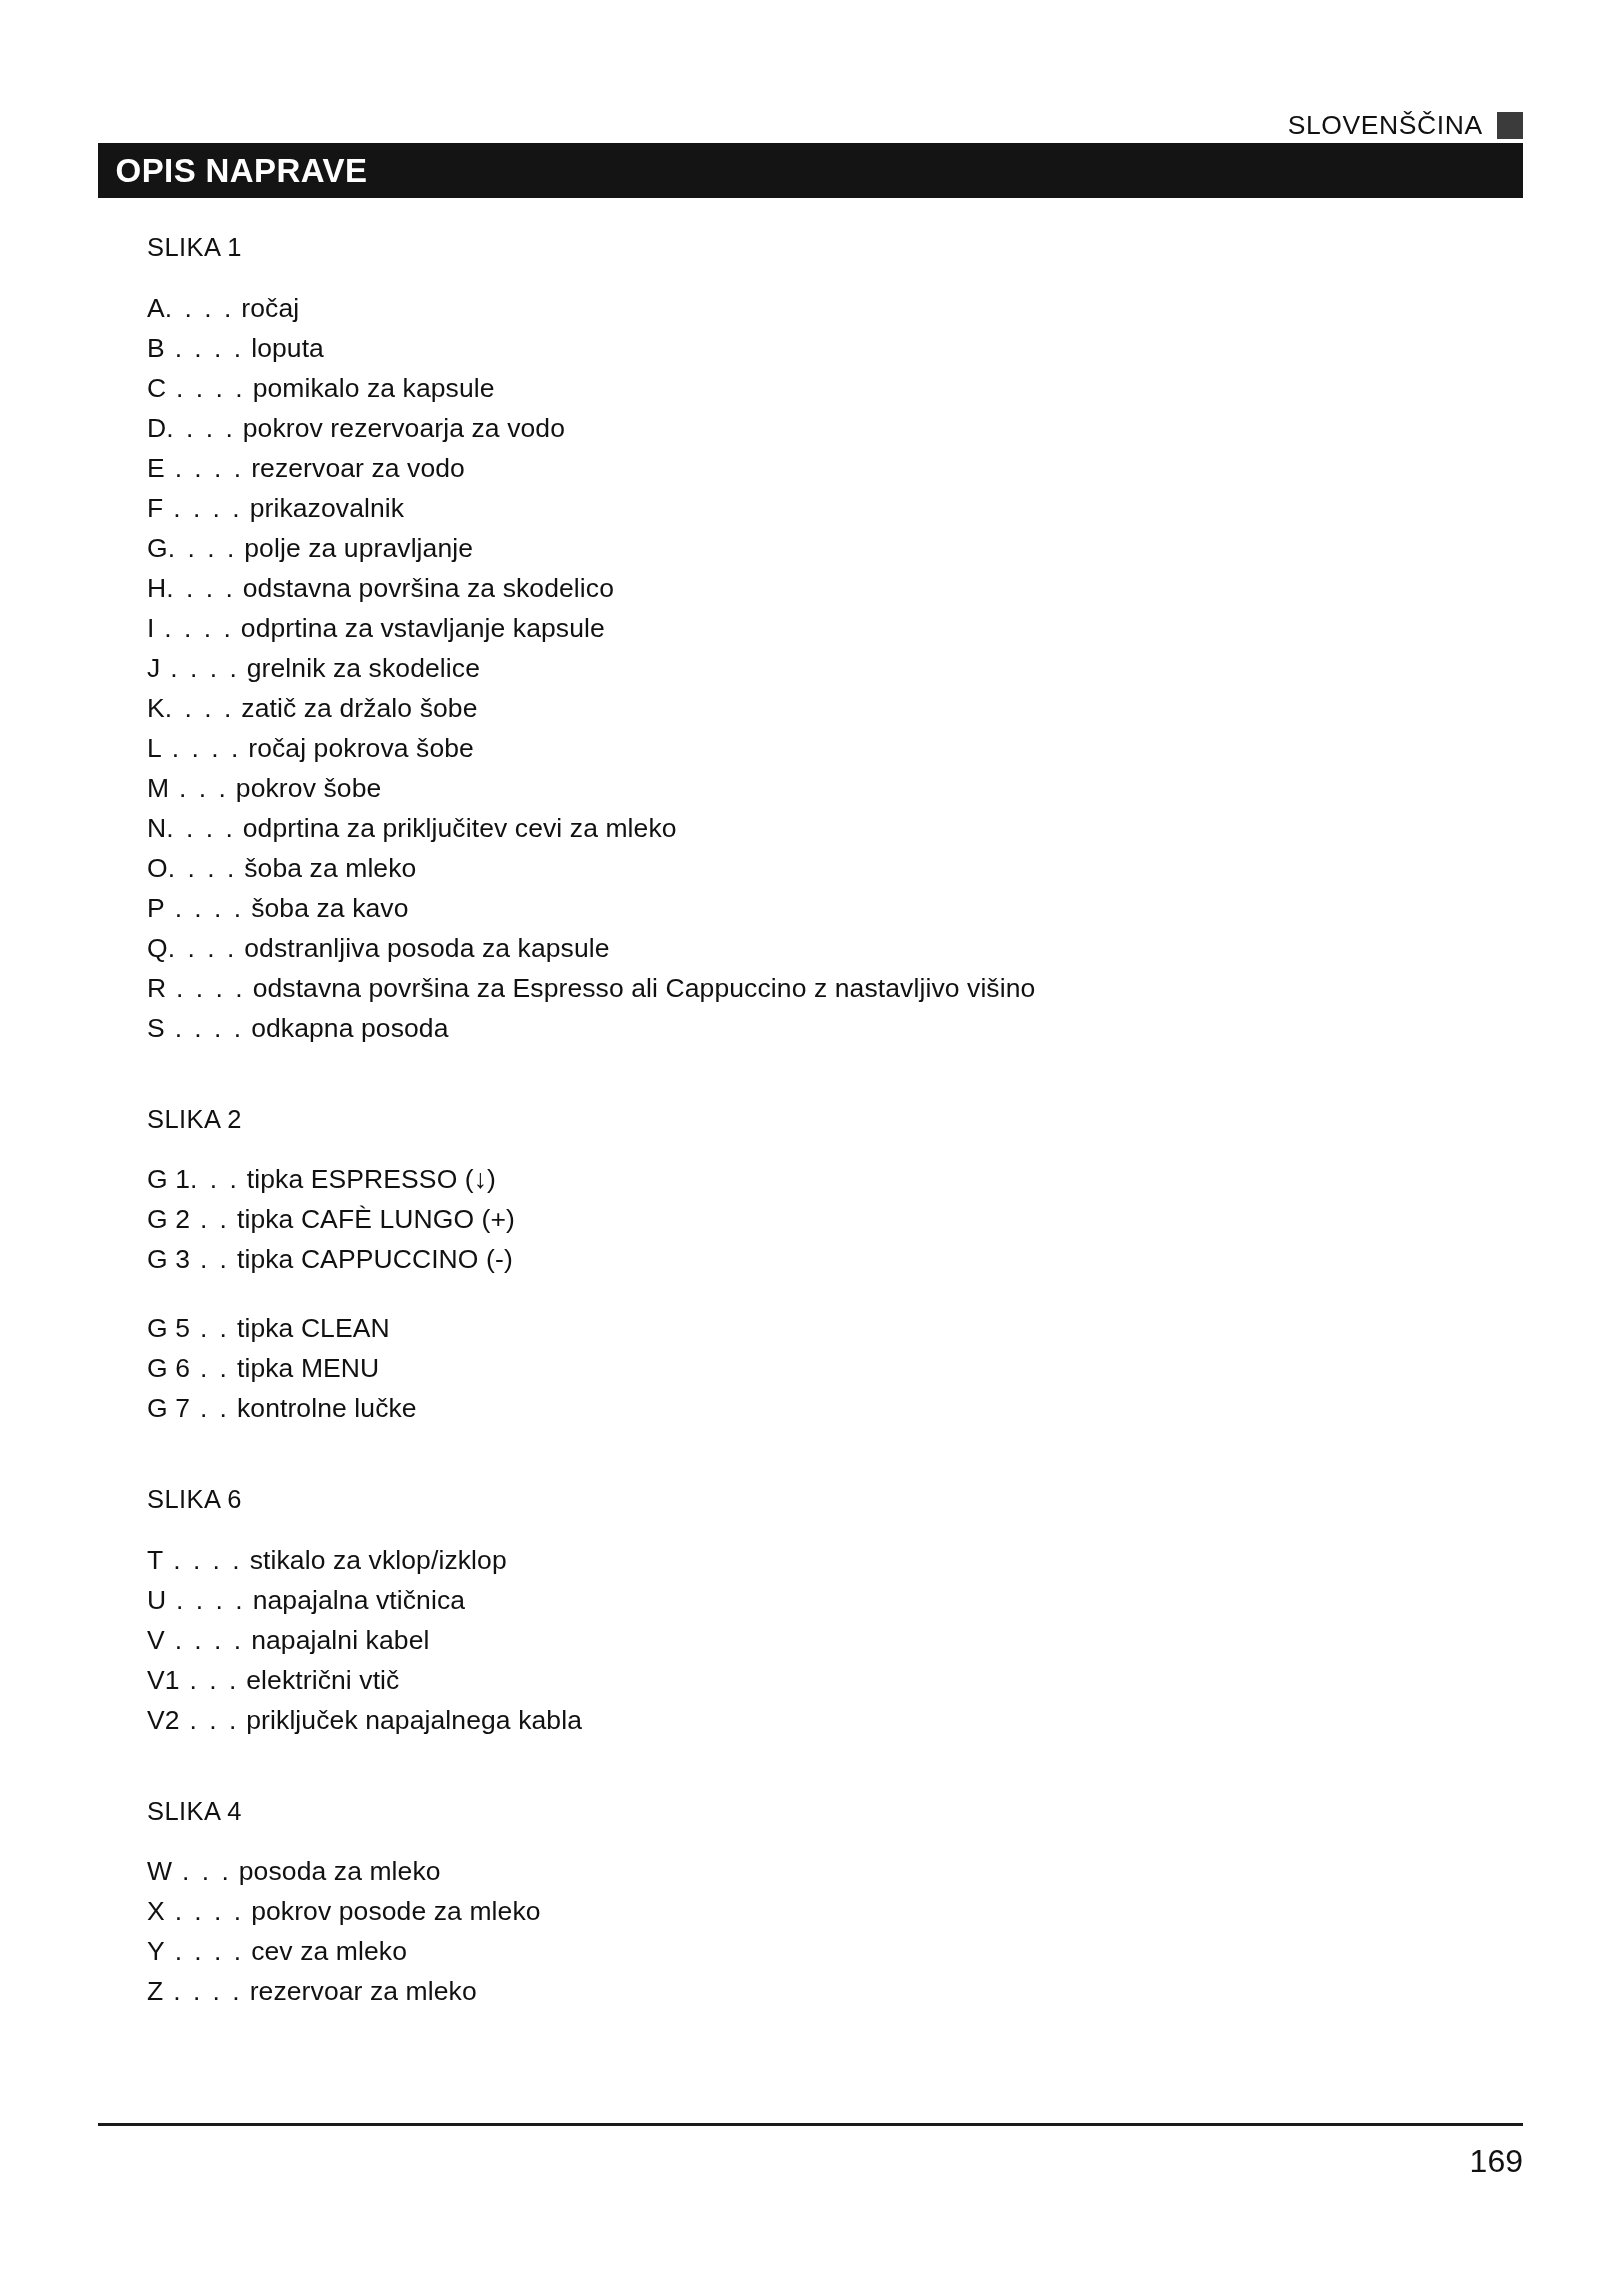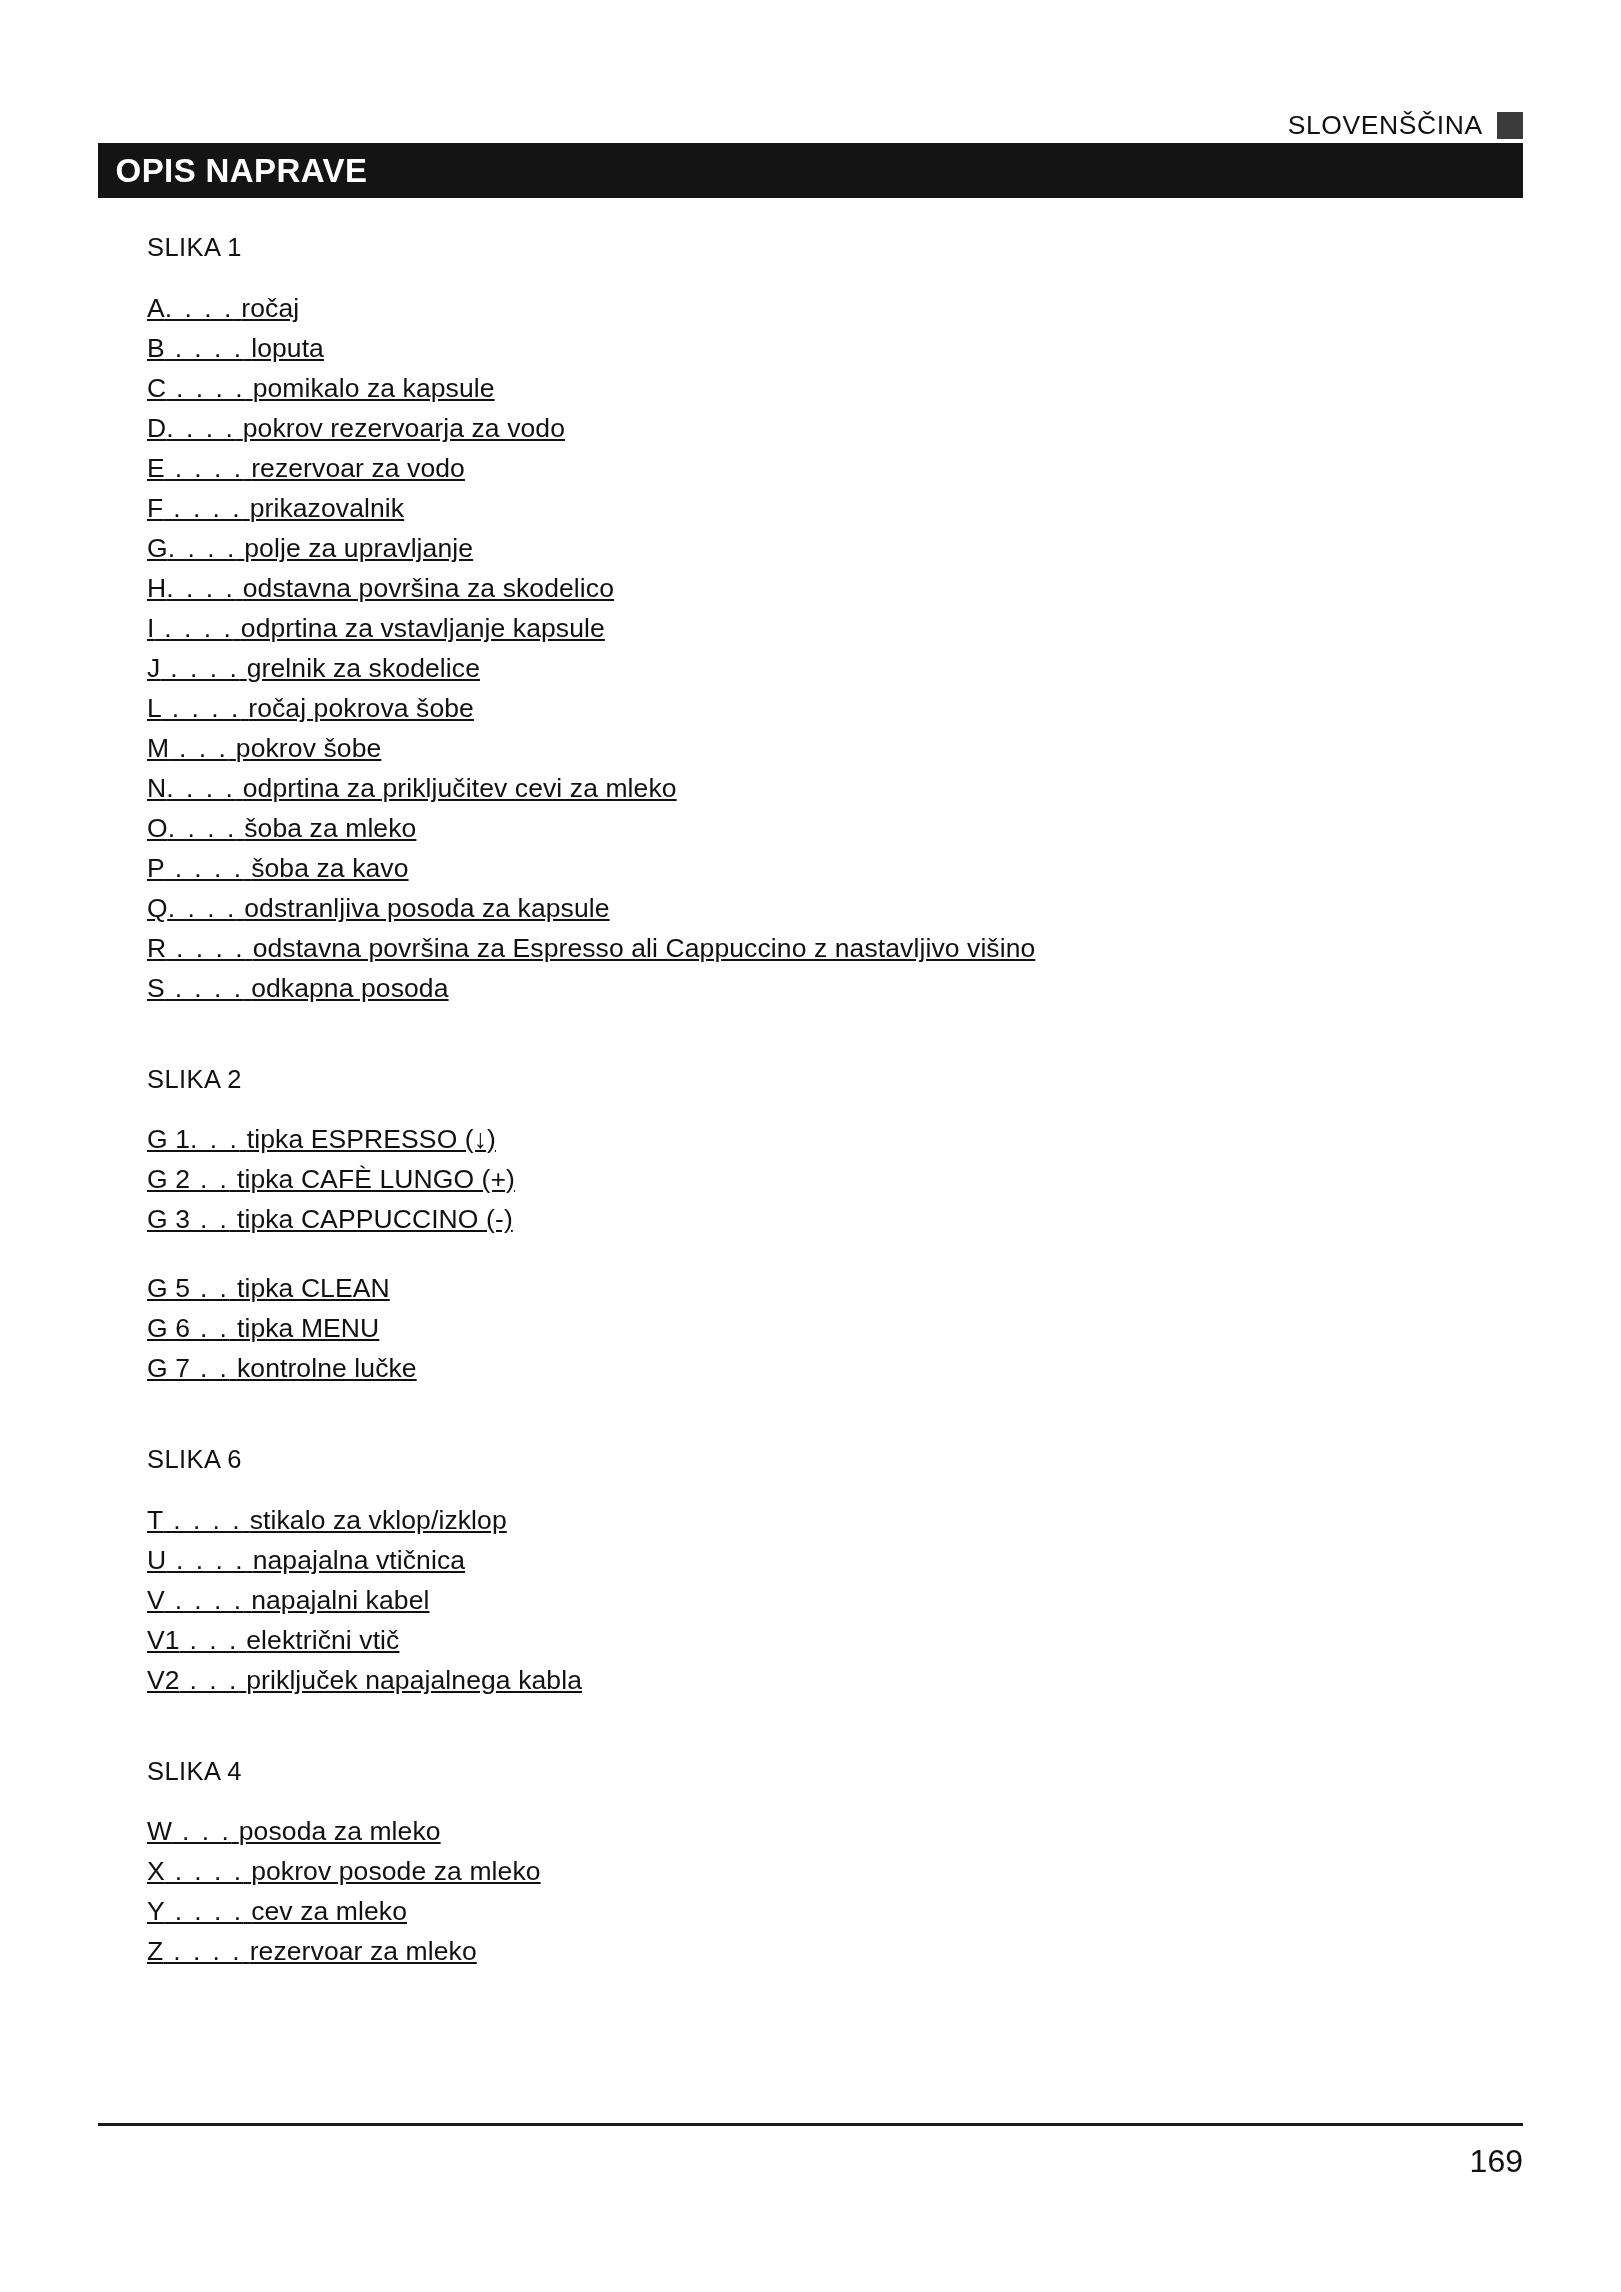--- a/index.html
+++ b/index.html
@@ -82,21 +82,20 @@
     margin: 0;
     padding: 0;
     list-style: none;
   }
   .entry {
     font-size: 26.5px;
     line-height: 40px;
     color: #111;
     white-space: pre;
     letter-spacing: 0.1px;
-    text-decoration: underline;
   }
   .entry .key {
     display: inline;
   }
   .entry .dots {
     display: inline;
     letter-spacing: 2.5px;
   }
   .entry .val {
     display: inline;
@@ -143,20 +142,21 @@
       <li class="entry"><span class="key">A</span><span class="dots">. . . .</span> <span class="val">ročaj</span></li>
       <li class="entry"><span class="key">B</span><span class="dots"> . . . .</span> <span class="val">loputa</span></li>
       <li class="entry"><span class="key">C</span><span class="dots"> . . . .</span> <span class="val">pomikalo za kapsule</span></li>
       <li class="entry"><span class="key">D</span><span class="dots">. . . .</span> <span class="val">pokrov rezervoarja za vodo</span></li>
       <li class="entry"><span class="key">E</span><span class="dots"> . . . .</span> <span class="val">rezervoar za vodo</span></li>
       <li class="entry"><span class="key">F</span><span class="dots"> . . . .</span> <span class="val">prikazovalnik</span></li>
       <li class="entry"><span class="key">G</span><span class="dots">. . . .</span> <span class="val">polje za upravljanje</span></li>
       <li class="entry"><span class="key">H</span><span class="dots">. . . .</span> <span class="val">odstavna površina za skodelico</span></li>
       <li class="entry"><span class="key">I</span><span class="dots"> . . . .</span> <span class="val">odprtina za vstavljanje kapsule</span></li>
       <li class="entry"><span class="key">J</span><span class="dots"> . . . .</span> <span class="val">grelnik za skodelice</span></li>
+      <li class="entry"><span class="key">K</span><span class="dots">. . . .</span> <span class="val">zatič za držalo šobe</span></li>
       <li class="entry"><span class="key">L</span><span class="dots"> . . . .</span> <span class="val">ročaj pokrova šobe</span></li>
       <li class="entry"><span class="key">M</span><span class="dots"> . . .</span> <span class="val">pokrov šobe</span></li>
       <li class="entry"><span class="key">N</span><span class="dots">. . . .</span> <span class="val">odprtina za priključitev cevi za mleko</span></li>
       <li class="entry"><span class="key">O</span><span class="dots">. . . .</span> <span class="val">šoba za mleko</span></li>
       <li class="entry"><span class="key">P</span><span class="dots"> . . . .</span> <span class="val">šoba za kavo</span></li>
       <li class="entry"><span class="key">Q</span><span class="dots">. . . .</span> <span class="val">odstranljiva posoda za kapsule</span></li>
       <li class="entry"><span class="key">R</span><span class="dots"> . . . .</span> <span class="val">odstavna površina za Espresso ali Cappuccino z nastavljivo višino</span></li>
       <li class="entry"><span class="key">S</span><span class="dots"> . . . .</span> <span class="val">odkapna posoda</span></li>
     </ul>
 

